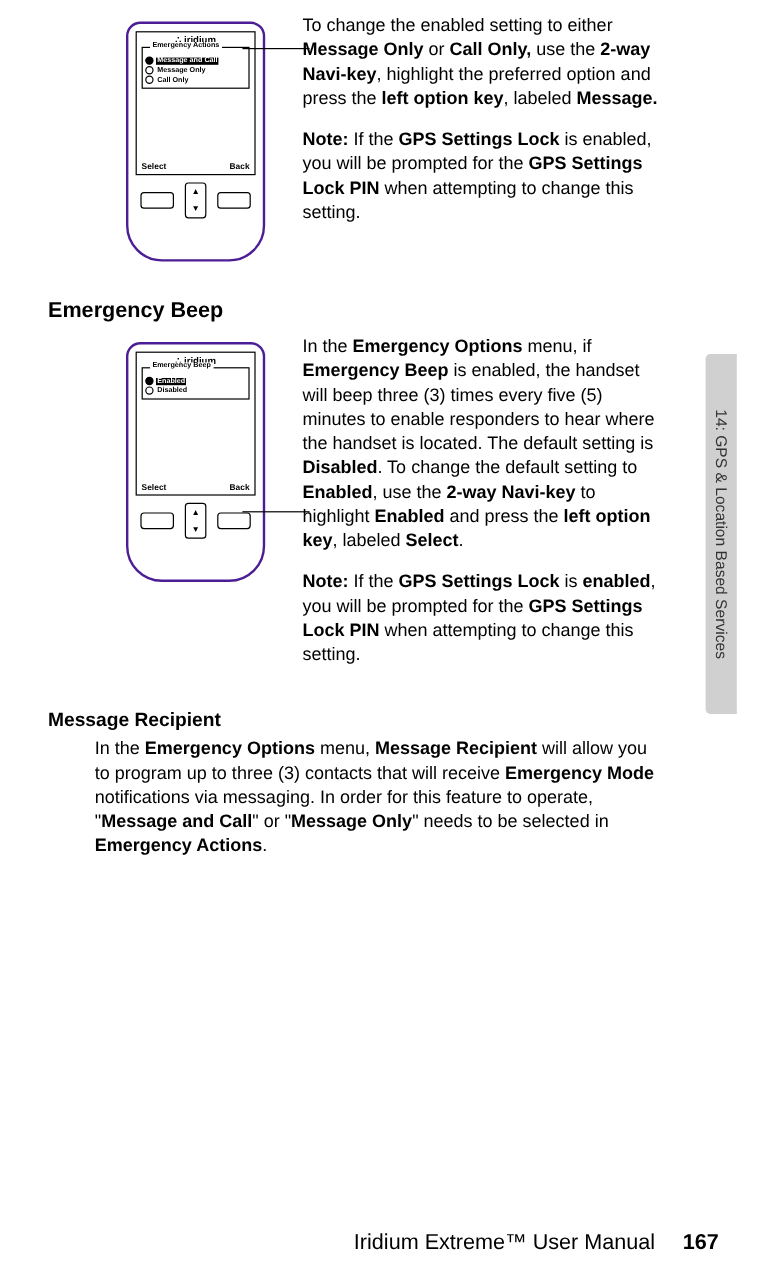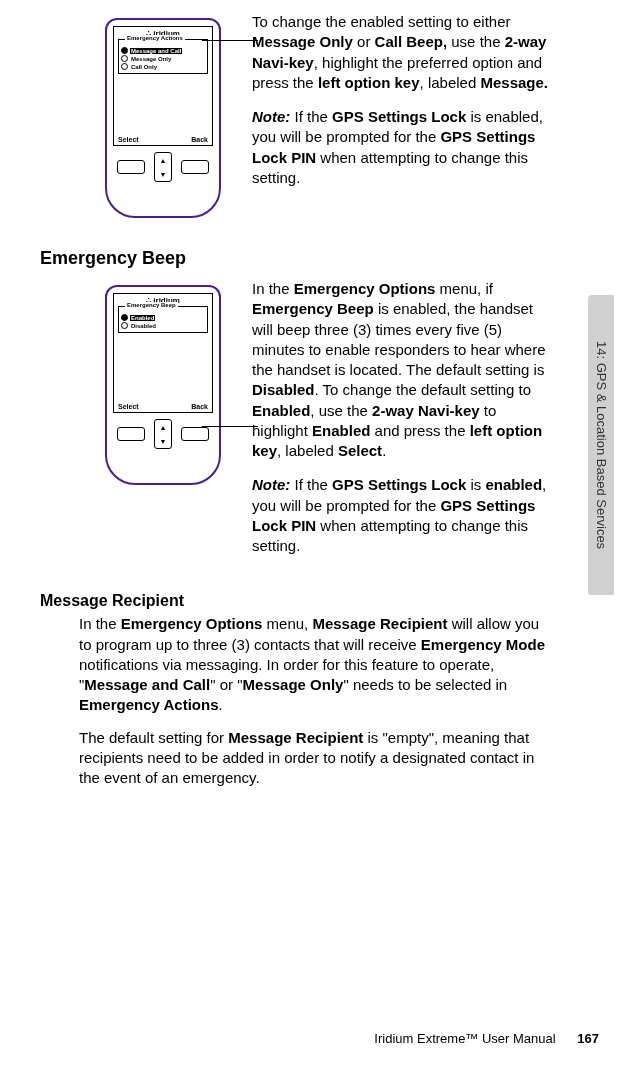--- a/index.html
+++ b/index.html
@@ -54,21 +54,21 @@
     flex: 0 0 135px;
     padding-top: 6px;
     padding-left: 65px;
   }
   .text-col {
     flex: 1;
     line-height: 1.35;
   }
   .text-col p { margin: 0 0 14px 0; }
   .bold { font-weight: bold; }
-  .italic { font-style: italic; font-weight: bold; margin-top: 30px; }
+  .italic { font-weight: bold; margin-top: 30px; }
 
   .device {
     width: 120px;
     height: 210px;
     position: relative;
   }
   .device-body {
     width: 112px;
     height: 196px;
     border: 2px solid #4c1d95;
@@ -159,21 +159,21 @@
   .pointer-line.p1 { top: 40px; left: 202px; width: 56px; }
   .pointer-line.p2 { top: 426px; left: 202px; width: 56px; }
 
   .body-text { line-height: 1.35; margin-left: 39px; }
   .body-text p { margin: 0 0 12px 0; }
 
   .footer {
     position: absolute;
     bottom: 24px;
     right: 40px;
-    font-size: 13px;
+    font-size: 18px;
     margin-left: 32px;
   }
   .footer .pn { font-weight: bold; margin-left: 18px; }
 </style>
 </head>
 <body>
 
 <div class="side-tab">
   <span class="side-tab-text">14: GPS &amp; Location Based Services</span>
 </div>
@@ -212,21 +212,21 @@
                 <span>▲</span>
                 <span>▼</span>
               </div>
             <div class="side-btn"></div>
           </div>
         </div>
       </div>
     </div>
     <div class="text-col">
       <p>
-        <span>To change the enabled setting to either </span><span class="bold">Message Only</span><span> or </span><span class="bold">Call Beep,</span><span> use the </span><span class="bold">2-way Navi-key</span><span>, highlight the preferred option and press the </span><span class="bold">left option key</span><span>, labeled </span><span class="bold">Message.</span>
+        <span>To change the enabled setting to either </span><span class="bold">Message Only</span><span> or </span><span class="bold">Call Only,</span><span> use the </span><span class="bold">2-way Navi-key</span><span>, highlight the preferred option and press the </span><span class="bold">left option key</span><span>, labeled </span><span class="bold">Message.</span>
       </p>
       <p>
         <span class="italic">Note:</span><span> If the </span><span class="bold">GPS Settings Lock</span><span> is enabled, you will be prompted for the </span><span class="bold">GPS Settings Lock PIN</span><span> when attempting to change this setting.</span>
       </p>
     </div>
   </div>
   <div class="pointer-line p1"></div>
 
   <div class="section-heading">Emergency Beep</div>
 
@@ -272,23 +272,20 @@
       </p>
     </div>
   </div>
   <div class="pointer-line p2"></div>
 
   <div class="sub-heading">Message Recipient</div>
   <div class="body-text">
     <p>
       <span>In the </span><span class="bold">Emergency Options</span><span> menu, </span><span class="bold">Message Recipient</span><span> will allow you to program up to three (3) contacts that will receive </span><span class="bold">Emergency Mode</span><span> notifications via messaging. In order for this feature to operate, "</span><span class="bold">Message and Call</span><span>" or "</span><span class="bold">Message Only</span><span>" needs to be selected in </span><span class="bold">Emergency Actions</span><span>.</span>
     </p>
-    <p>
-      <span>The default setting for </span><span class="bold">Message Recipient</span><span> is "empty", meaning that recipients need to be added in order to notify a designated contact in the event of an emergency.</span>
-    </p>
   </div>
 
 </div>
 
 <div class="footer">
   <span>Iridium Extreme™ User Manual</span>
   <span class="pn">167</span>
 </div>
 
 </body></html>

